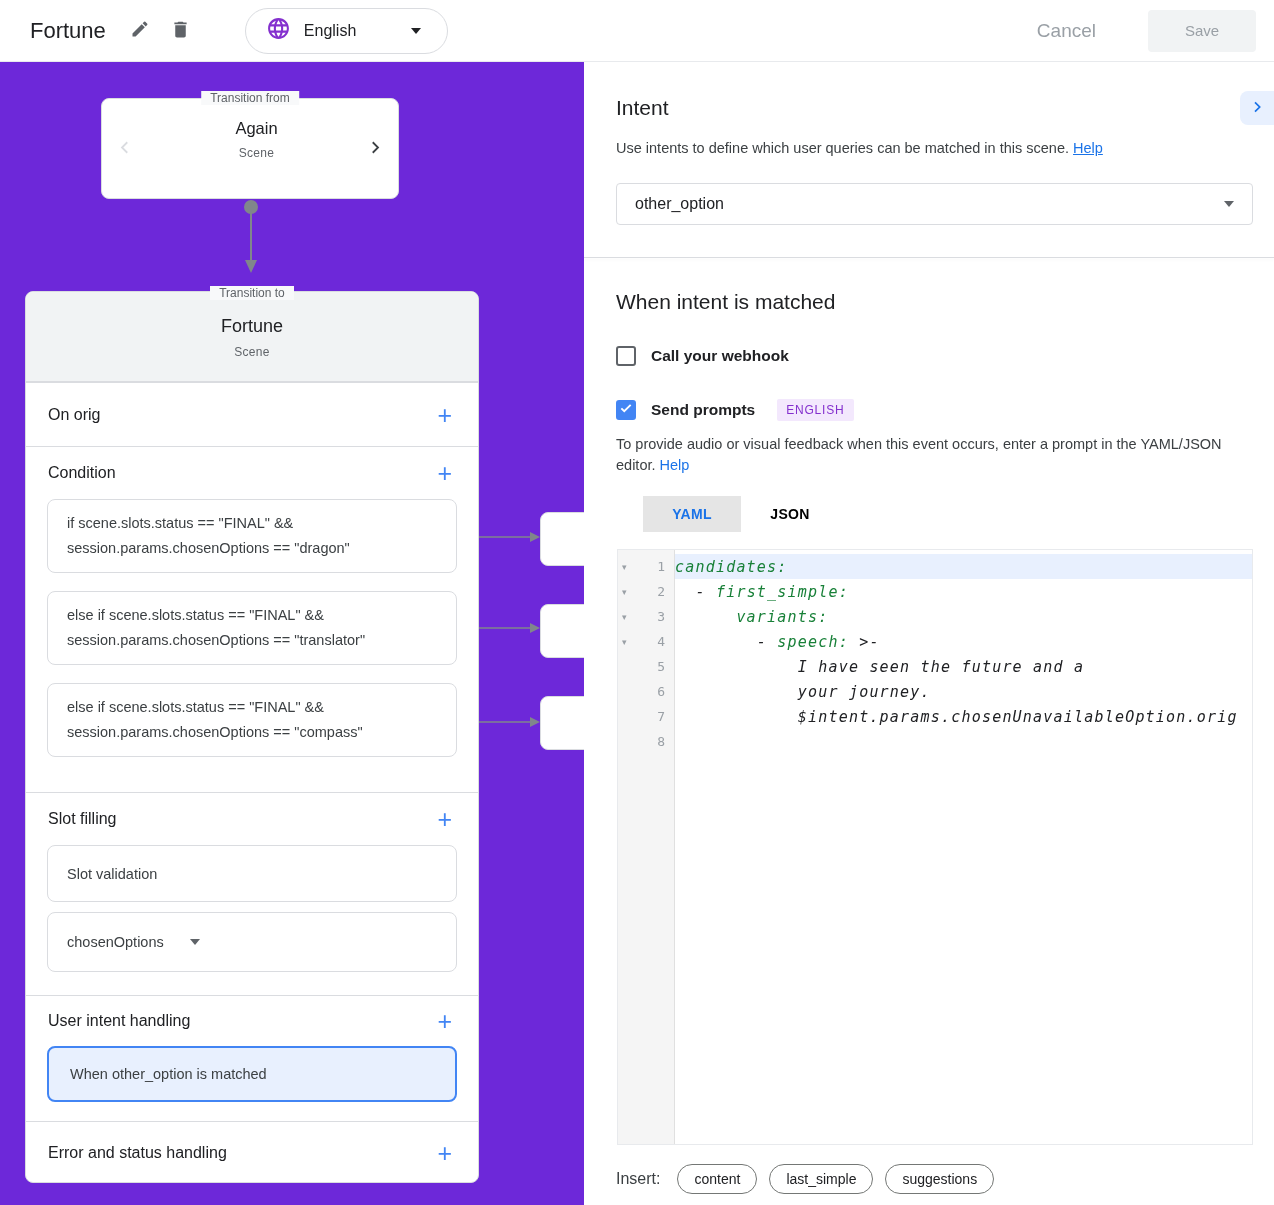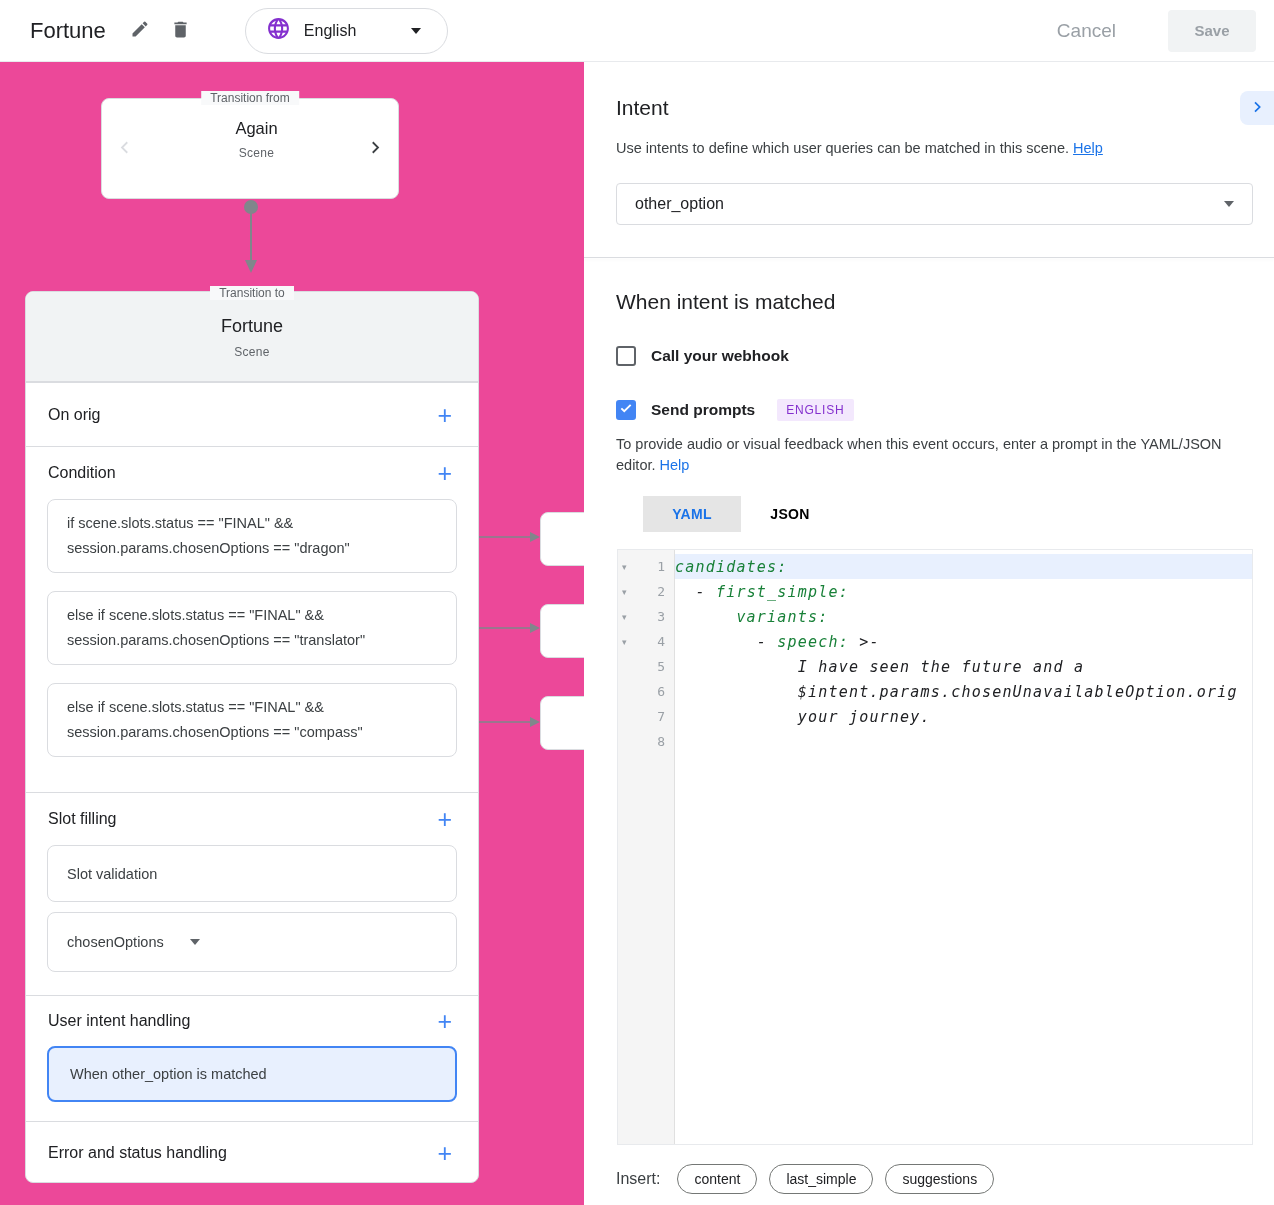--- a/index.html
+++ b/index.html
@@ -13,26 +13,26 @@
   .icon-btn { border:none; background:none; cursor:pointer; display:flex; align-items:center; }
   .edit-btn { margin-left:24px; }
   .del-btn { margin-left:20px; }
   .lang-pill { margin-left:54px; height:46px; border:1px solid #dadce0; border-radius:24px;
     background:#fff; display:flex; align-items:center; gap:13px; padding:0 26px 0 20px; cursor:pointer; }
   .lang-label { font-size:16px; color:#202124; }
   .caret-down { width:0; height:0; border-left:5px solid transparent; border-right:5px solid transparent;
     border-top:6px solid #202124; }
   .spacer { flex:1; }
   .cancel-btn { border:none; background:none; color:#9aa0a6; font-size:19px; margin-right:52px; cursor:pointer; }
-  .save-btn { width:88px; height:42px; border:none; border-radius:4px; background:#f1f3f4;
-    color:#9aa0a6; font-size:15px; cursor:pointer;font-weight:bold; }
+  .save-btn { width:108px; height:42px; border:none; border-radius:4px; background:#f1f3f4;
+    color:#9aa0a6; font-size:15px; cursor:pointer; }
 
   
   .left-panel { position:absolute; left:0; top:62px; width:584px; height:1143px;
-    background:#ec4899; overflow:hidden; }
+    background:#6d28d9; overflow:hidden; }
   .right-panel { position:absolute; left:584px; top:62px; width:690px; height:1143px; background:#fff; }
 
   
   .tf-box { position:absolute; left:101px; top:36px; width:298px; height:101px; background:#fff;
     border:1px solid #dadce0; border-radius:8px; }
   .legend { position:absolute; top:-8px; left:50%; transform:translateX(-50%); background:#f8f9fa;
     padding:0 9px; font-size:12px; color:#5f6368; white-space:nowrap; }
   .tf-center { position:absolute; left:13px; right:0; top:20px; text-align:center; }
   .node-name { font-size:16.5px; color:#202124; }
   .node-type { font-size:12px; color:#5f6368; margin-top:8px; letter-spacing:.3px; }
@@ -353,22 +353,22 @@
           <span class="ed-fold"></span>
           <span class="ed-num">8</span>
         </div>
       </div>
     <div class="ed-codecol">
         <div class="ed-code-row hl"><span class="key">candidates:</span></div>
         <div class="ed-code-row"><span class="plain">  - </span><span class="key">first_simple:</span></div>
         <div class="ed-code-row"><span class="plain">      </span><span class="key">variants:</span></div>
         <div class="ed-code-row"><span class="plain">        - </span><span class="key">speech:</span><span class="plain"> &gt;-</span></div>
         <div class="ed-code-row"><span class="plain">            I have seen the future and a</span></div>
+        <div class="ed-code-row"><span class="plain">            your journey.</span></div>
         <div class="ed-code-row"><span class="plain">            $intent.params.chosenUnavailableOption.orig</span></div>
-        <div class="ed-code-row"><span class="plain">            your journey.</span></div>
         <div class="ed-code-row"></div>
       </div>
   </div>
 
   <div class="insert-bar">
     <span class="insert-label">Insert:</span>
     <button class="chip">content</button>
     <button class="chip">last_simple</button>
     <button class="chip">suggestions</button>
   </div>

